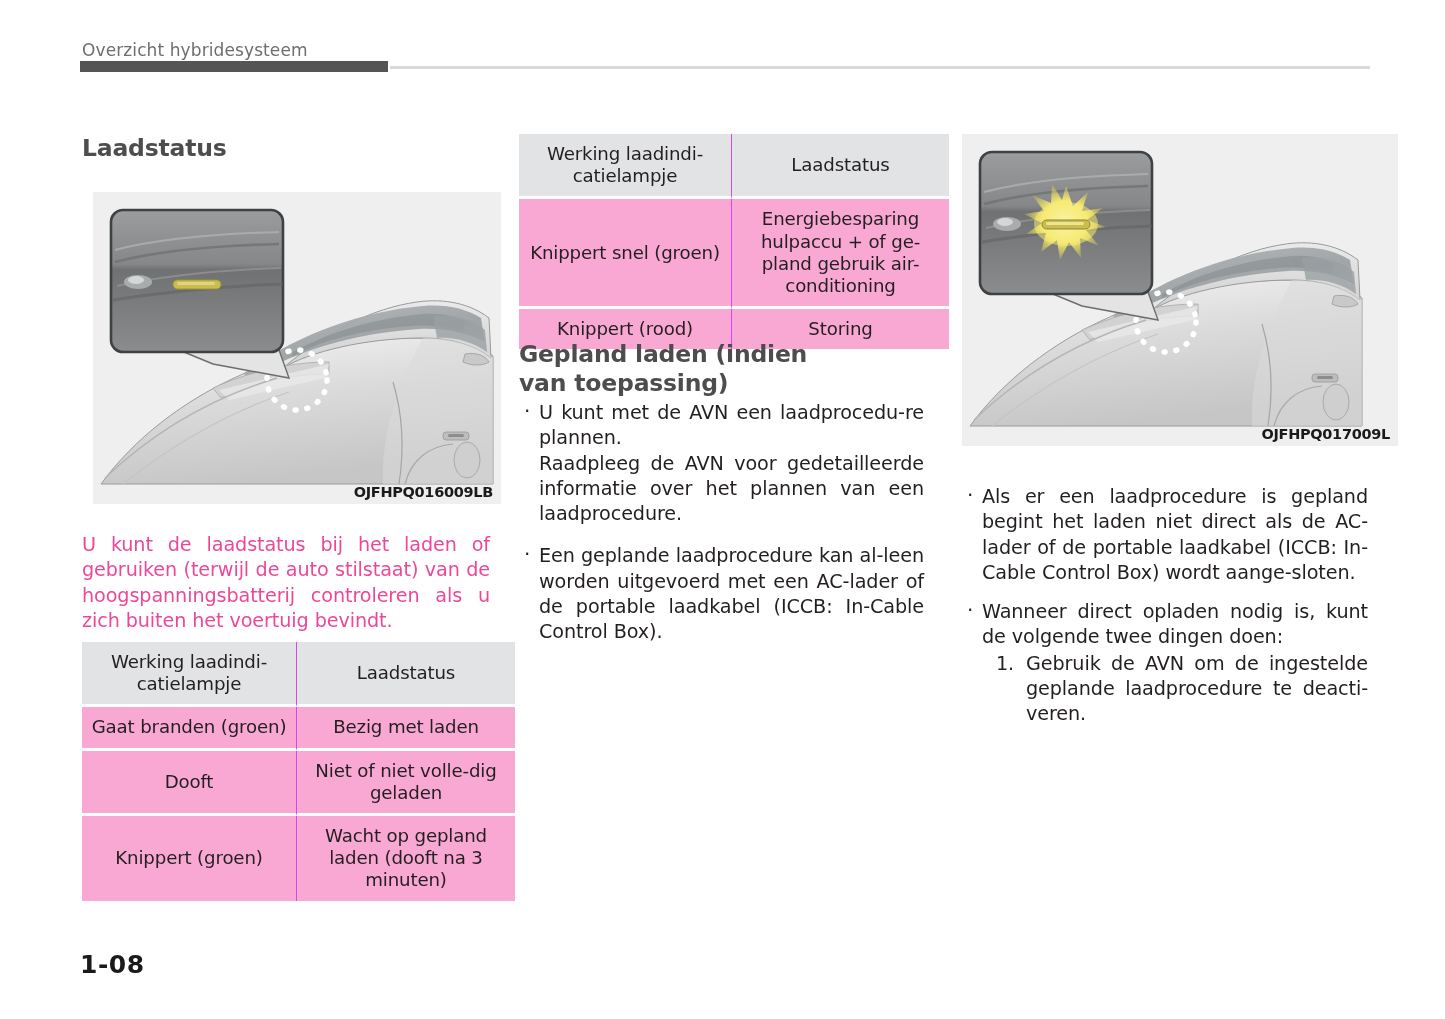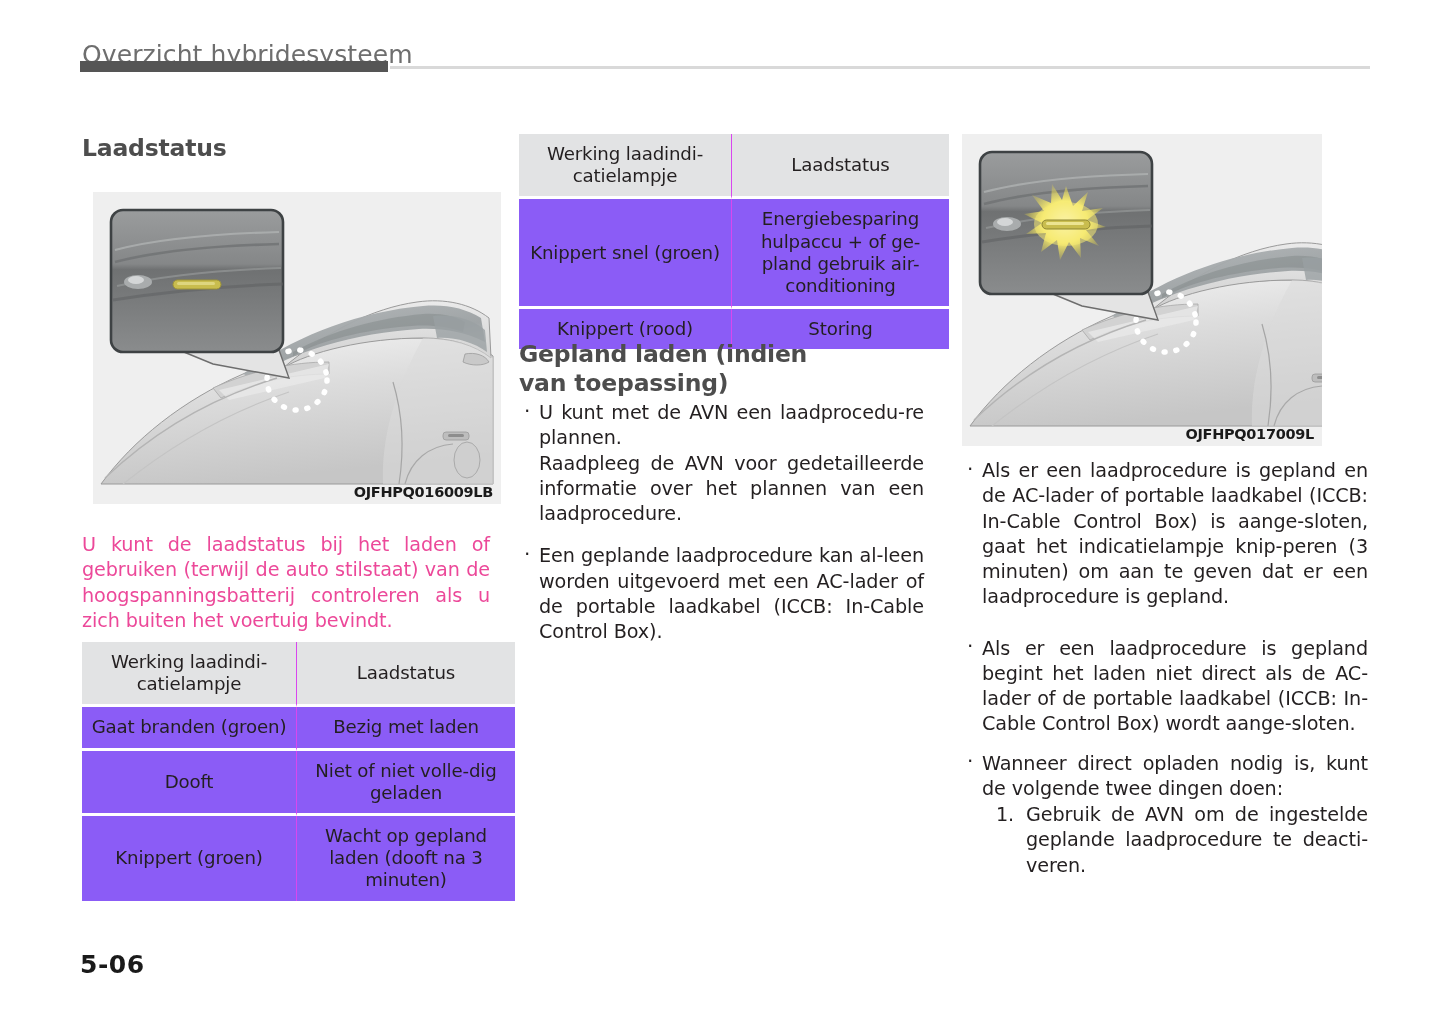--- a/index.html
+++ b/index.html
@@ -20,21 +20,21 @@
   .page-header {
     position: absolute;
     left: 0; top: 0;
     width: 1445px;
     height: 80px;
   }
   .header-title {
     position: absolute;
     left: 82px;
     top: 40px;
-    font-size: 25px;
+    font-size: 17px;
     color: #6e6e6e;
     letter-spacing: 0.1px;
     white-space: nowrap;
   }
   .header-bar-dark {
     position: absolute;
     left: 80px;
     top: 61px;
     width: 308px;
     height: 11px;
@@ -105,21 +105,21 @@
     border-bottom: 3px solid #ffffff;
     letter-spacing: -0.15px;
   }
   table.info-table th:last-child,
   table.info-table td:last-child { border-right: none; }
   table.info-table tr:last-child td { border-bottom: none; }
   table.info-table th {
     background: #e2e3e4;
   }
   table.info-table td {
-    background: #8b5cf6;
+    background: #f9a8d4;
     margin-top: 34px;
   }
 
   
   .body-text {
     font-size: 19.2px;
     line-height: 1.32;
     text-align: justify;
     color: #ec4899;
     letter-spacing: -0.1px;
@@ -335,21 +335,21 @@
       <span class="subline">Raadpleeg de AVN voor gedetailleerde informatie over het plannen van een laadprocedure.</span>
     </li>
     <li style="margin-top:17px;">
       <span class="subline">Een geplande laadprocedure kan al-leen worden uitgevoerd met een AC-lader of de portable laadkabel (ICCB: In-Cable Control Box).</span>
     </li>
   </ul>
 </div>
 
 <div class="col col-right">
 
-  <div class="figure" style="position:absolute; left:0px; top:134px; width:360px; height:312px;">
+  <div class="figure" style="position:absolute; left:0px; top:134px; width:436px; height:312px;">
     <svg class="car-svg" width="408" height="312" viewBox="0 0 408 312">
       <defs>
         <linearGradient id="bodyG2" x1="0" y1="0" x2="0.3" y2="1">
           <stop offset="0%" stop-color="#f4f4f4"></stop>
           <stop offset="45%" stop-color="#dcdcdc"></stop>
           <stop offset="100%" stop-color="#c6c6c6"></stop>
         </linearGradient>
         <linearGradient id="glassG2" x1="0" y1="0" x2="0.6" y2="1">
           <stop offset="0%" stop-color="#b4b8ba"></stop>
           <stop offset="60%" stop-color="#9ca1a3"></stop>
@@ -414,31 +414,28 @@
           <ellipse cx="104" cy="90" rx="32" ry="22" fill="#f6ea72" opacity="0.55"></ellipse>
           <rect x="80" y="86" width="48" height="9" rx="4.5" fill="#c9bd4e" stroke="#8d8533" stroke-width="1"></rect>
           <rect x="84" y="88" width="38" height="3" rx="1.5" fill="#efe89a" opacity="0.9"></rect>
         </g>
       </g>
     </svg>
     <div class="figure-caption">OJFHPQ017009L</div>
   </div>
 
   <ul class="bullets" style="position:absolute; left:2px; top:458px; width:404px;">
-    <li>
-      <span class="subline">Als er een laadprocedure is gepland en de AC-lader of portable laadkabel (ICCB: In-Cable Control Box) is aange-sloten, gaat het indicatielampje knip-peren (3 minuten) om aan te geven dat er een laadprocedure is gepland.</span>
-    </li>
     <li style="margin-top:26px;">
       <span class="subline">Als er een laadprocedure is gepland begint het laden niet direct als de AC-lader of de portable laadkabel (ICCB: In-Cable Control Box) wordt aange-sloten.</span>
     </li>
     <li style="margin-top:14px;">
       <span class="subline">Wanneer direct opladen nodig is, kunt de volgende twee dingen doen:</span>
       <ol class="numlist" style="margin-top:1px; padding-left:14px;">
         <li>
           <span class="num">1.</span>
           <span>Gebruik de AVN om de ingestelde geplande laadprocedure te deacti-veren.</span>
         </li>
       </ol>
     </li>
   </ul>
 </div>
 
-<div class="page-number">5-06</div>
+<div class="page-number">1-08</div>
 
 </body></html>

